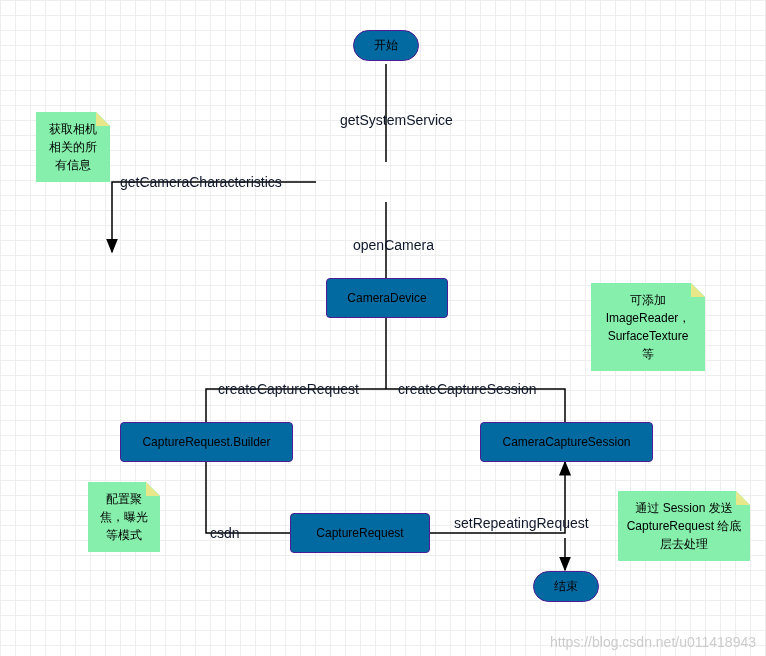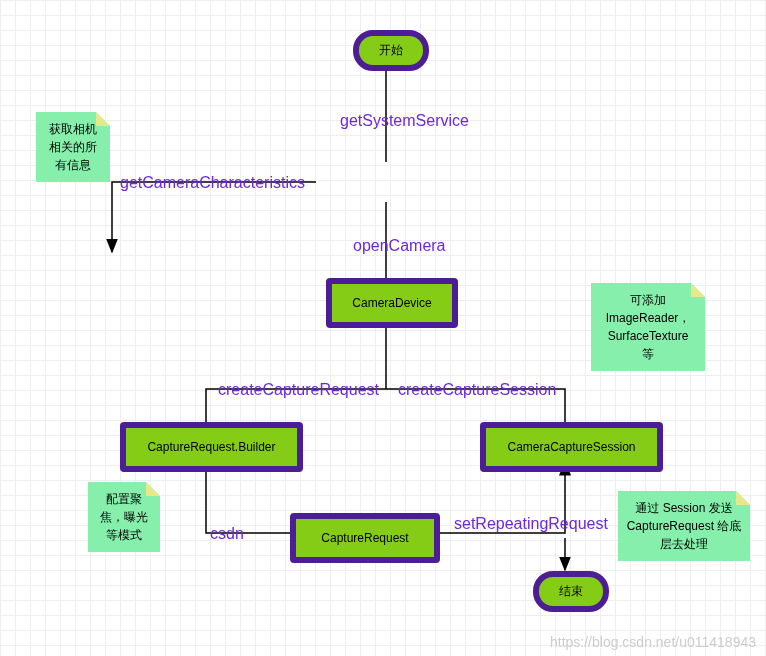--- a/index.html
+++ b/index.html
@@ -1,21 +1,21 @@
 <!DOCTYPE html>
 <html><head>
 <meta charset="utf-8">
 <style>
 body{margin:0;font-family:Arial,"Microsoft YaHei",sans-serif;font-size:12px;background:#fff;background-image:linear-gradient(#eee 1px,transparent 1px),linear-gradient(90deg,#eee 1px,transparent 1px),linear-gradient(#ddd 1px,transparent 1px),linear-gradient(90deg,#ddd 1px,transparent 1px);background-size:15px 15px,15px 15px,75px 75px,75px 75px}
 .canvas{position:relative;width:766px;height:656px}
-.node{position:absolute;border:6px solid #4c1d95;background:#84cc16;display:flex;align-items:center;justify-content:center;text-align:center;padding:4px 8px;border-radius:4px}
+.node{position:absolute;border:1px solid #4c1d95;background:#0369a1;display:flex;align-items:center;justify-content:center;text-align:center;padding:4px 8px;border-radius:4px}
 .terminal{border-radius:20px;padding:6px 20px}
 .note{position:absolute;background:#86efac;padding:8px;text-align:center;line-height:1.5;--fold:14px;clip-path:polygon(0 0,calc(100% - var(--fold)) 0,100% var(--fold),100% 100%,0 100%)}
 .note::after{content:"";position:absolute;top:0;right:0;width:var(--fold);height:var(--fold);background:#e8e88a;clip-path:polygon(0 0,100% 100%,0 100%)}
-.edge-label{position:absolute;font-size:16px;color:#6d28d9}
+.edge-label{position:absolute;font-size:14px;color:#0f172a}
 svg{position:absolute;top:0;left:0;pointer-events:none}
 .watermark{position:absolute;right:10px;bottom:6px;color:#ccc;font-size:14px}
 </style>
 </head>
 <body>
 
 <div class="canvas">
 <svg width="766" height="656">
 <defs>
         <marker id="arrow" markerWidth="10" markerHeight="8" refX="9" refY="4" orient="auto">

